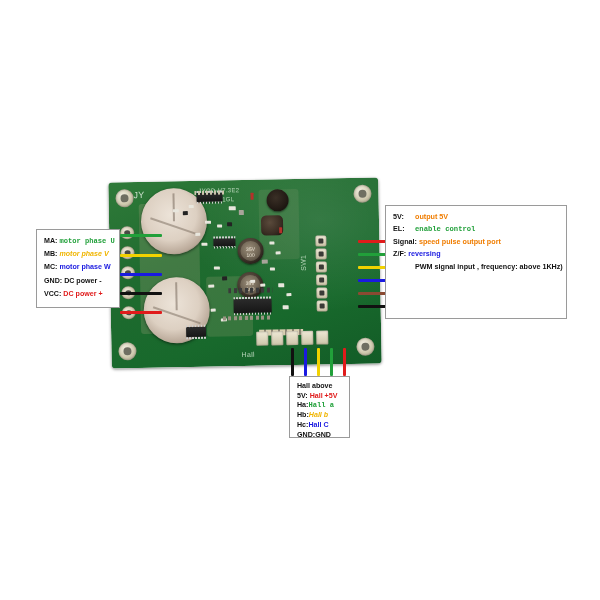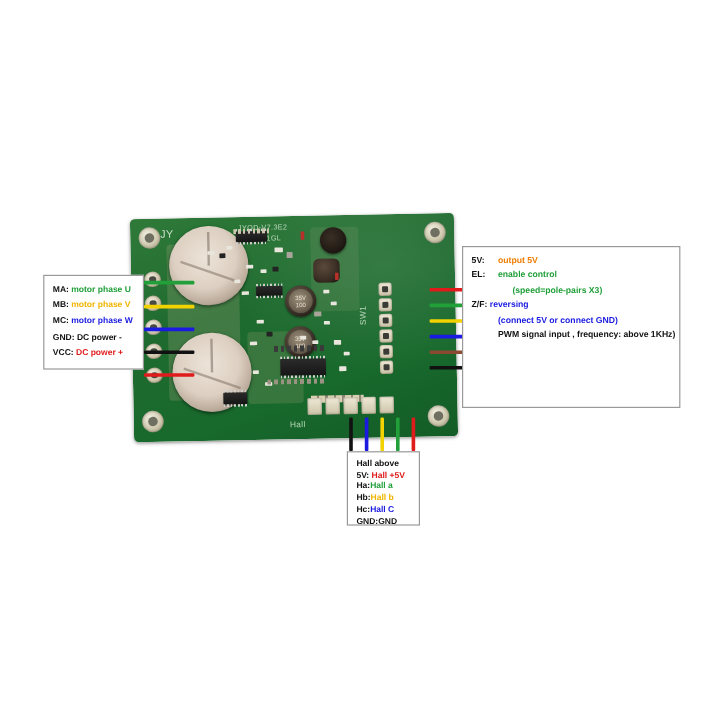--- a/index.html
+++ b/index.html
@@ -223,37 +223,37 @@
     width: 84px;
     height: 79px;
     font-size: 7.1px;
   }
   #left-box .ln { line-height: 13.2px; }
 
   #right-box {
     left: 385px;
     top: 205px;
     width: 182px;
-    height: 135px;
+    height: 114px;
     font-size: 7.2px;
   }
   #right-box .ln { line-height: 12.4px; }
   #right-box .indent { padding-left: 22px; }
 
   #hall-box {
     left: 289px;
     top: 376px;
     width: 61px;
     height: 62px;
     font-size: 7.1px;
   }
   #hall-box .ln { line-height: 9.7px; }
 
-  .c-green  { color: #21a03a; }
-  .c-yellow { color: #f0b500; }
+  .c-green  { color: #21a03a; font-family: Liberation Mono, monospace; }
+  .c-yellow { color: #f0b500; font-style: italic; }
   .c-blue   { color: #1a1ae0; }
   .c-red    { color: #e01b1b; }
   .c-orange { color: #f07d00; }
   .c-black  { color: #111111; }
 </style>
 </head>
 <body>
 
 <div id="stage">
 
@@ -427,31 +427,29 @@
 
   <div class="box" id="right-box">
     <div class="ln">
       <span class="k" style="display:inline-block;width:20px;">5V:</span>
       <span class="c-orange">output 5V</span>
     </div>
     <div class="ln">
       <span class="k" style="display:inline-block;width:20px;">EL:</span>
       <span class="c-green">enable control</span>
     </div>
-    <div class="ln indent" style="padding-left:34px;">
-      <span class="c-green">(speed=pole-pairs X3)</span>
+    <div class="ln">
+      <span class="k">Signal:</span>
+      <span class="c-orange">speed pulse output port</span>
     </div>
     <div class="ln">
       <span class="k">Z/F:</span>
       <span class="c-blue">reversing</span>
     </div>
     <div class="ln indent">
-      <span class="c-blue">(connect 5V or connect GND)</span>
-    </div>
-    <div class="ln indent">
       <span class="c-black">PWM signal input , frequency: above 1KHz)</span>
     </div>
   </div>
 
   <div class="box" id="hall-box">
     <div class="ln">
       <span class="k">Hall above</span>
     </div>
     <div class="ln">
       <span class="k">5V:</span><span class="c-red"> Hall +5V</span>

